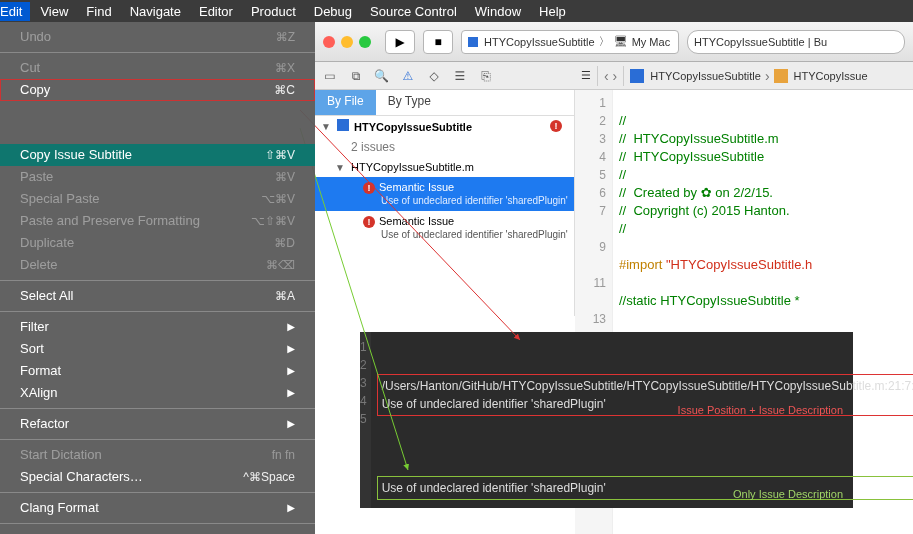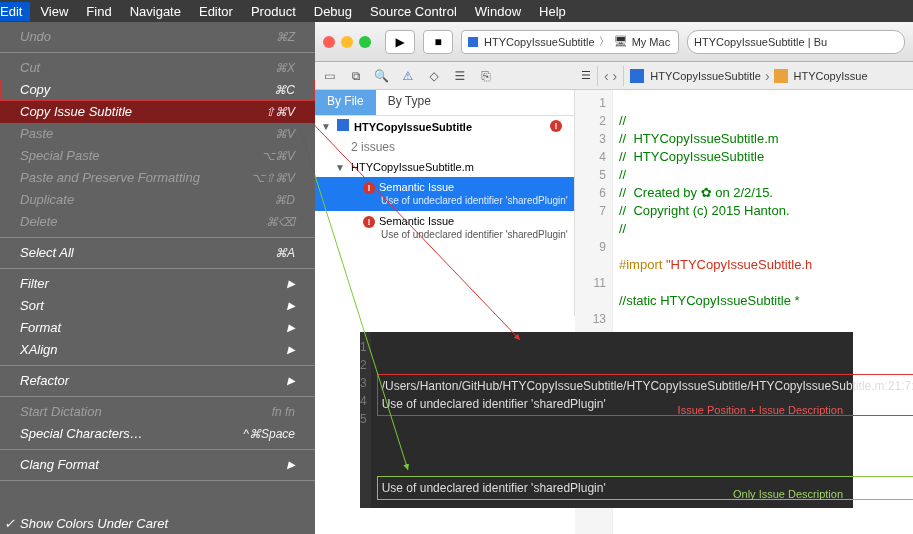--- a/index.html
+++ b/index.html
@@ -5,23 +5,23 @@
 * { margin:0; padding:0; box-sizing:border-box; font-family:"Helvetica Neue",Arial,sans-serif; }
 body { width:913px; height:534px; background:#fff; overflow:hidden; position:relative; }
 
 
 .menubar { height:22px; background:#3b3b3b; display:flex; align-items:center; color:#fff; font-size:13px; }
 .menubar .mitem { margin-right:18px; cursor:default; }
 .menubar .mitem.sel { background:#0059d1; padding:2px 8px; margin-left:-8px; margin-right:10px; }
 
 
 .dropdown { position:absolute; left:0; top:22px; width:315px; background:rgba(90,90,90,0.95); color:#fff; font-size:13px; padding:4px 0; z-index:10; }
-.drow { display:flex; justify-content:space-between; padding:2px 20px; line-height:18px;font-style:italic; }
+.drow { display:flex; justify-content:space-between; padding:2px 20px; line-height:18px; }
 .drow.dim { color:rgba(255,255,255,0.38); }
-.drow.sel { background:#7f1d1d; }
+.drow.sel { background:#0f766e;margin-top:43px; }
 .drow.copysel { outline:1px solid #c33; outline-offset:-1px; }
 .drow .sc { font-size:12px; opacity:.9; }
 .dsub .arrow { font-size:10px; }
 .dsep { height:1px; background:rgba(255,255,255,0.25); margin:4px 0; }
 .dcheck::before { content:"✓"; position:absolute; left:4px; }
 .dcheck { position:relative;margin-top:32px; }
 
 
 .toolbar { position:absolute; left:315px; top:22px; right:0; height:40px; background:linear-gradient(#f5f5f5,#e0e0e0); border-bottom:1px solid #b0b0b0; display:flex; align-items:center; padding:0 8px; gap:8px; font-size:12px; }
 .traffic { display:flex; gap:6px; margin-right:6px; }

